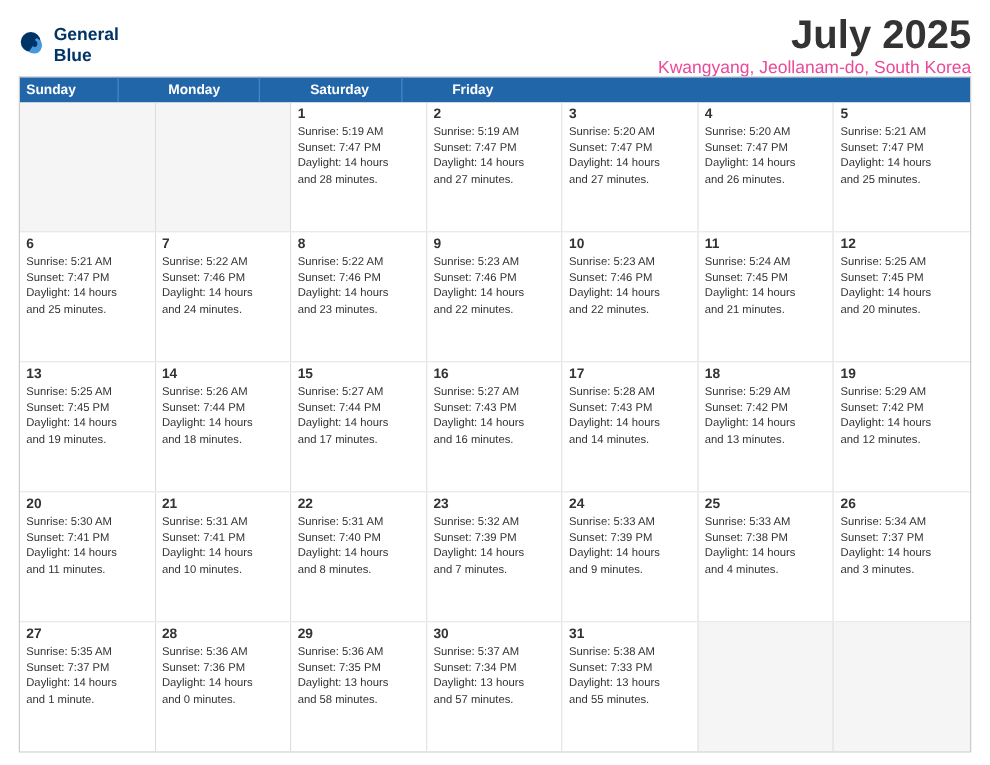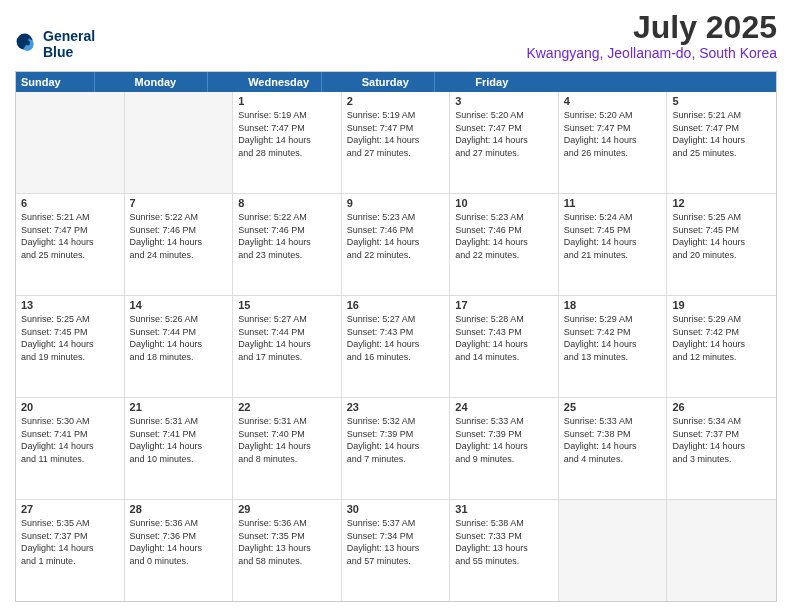--- a/index.html
+++ b/index.html
@@ -13,22 +13,22 @@
     .page {
       width: 792px;
       height: 612px;
       padding: 10px 15px;
       display: flex;
       flex-direction: column;
     }
     .header {
       display: flex;
       justify-content: space-between;
-      align-items: flex-end;
-      margin-bottom: 10px;
+      align-items: center;
+      margin-bottom: 0;
     }
     .logo {
       display: flex;
       align-items: center;
       gap: 4px;
     }
     .logo-text {
       font-size: 14px;
       font-weight: bold;
       color: #003366;
@@ -42,21 +42,21 @@
       text-align: right;
     }
     .month-title {
       font-size: 32px;
       font-weight: bold;
       color: #333;
       line-height: 1.1;
     }
     .location-title {
       font-size: 14px;
-      color: #6d28d9;
+      color: #ec4899;
       font-weight: normal;
     }
     .calendar {
       flex: 1;
       display: flex;
       flex-direction: column;
       border: 1px solid #ccc;
     }
     .cal-header {
       display: grid;
@@ -134,21 +134,20 @@
     <div class="title-block">
       <div class="month-title">July 2025</div>
       <div class="location-title">Kwangyang, Jeollanam-do, South Korea</div>
     </div>
   </div>
 
   <div class="calendar">
     <div class="cal-header">
     <div class="cal-header-cell">Sunday</div>
         <div class="cal-header-cell">Monday</div>
-        <div class="cal-header-cell">Wednesday</div>
         <div class="cal-header-cell">Saturday</div>
         <div class="cal-header-cell">Friday</div>
       </div>
     <div class="cal-body">
     <div class="cal-row">
           <div class="cal-cell empty"></div>
           <div class="cal-cell empty"></div>
           <div class="cal-cell">
             <span class="day-num">1</span>
             <span class="cell-line">Sunrise: 5:19 AM</span>

